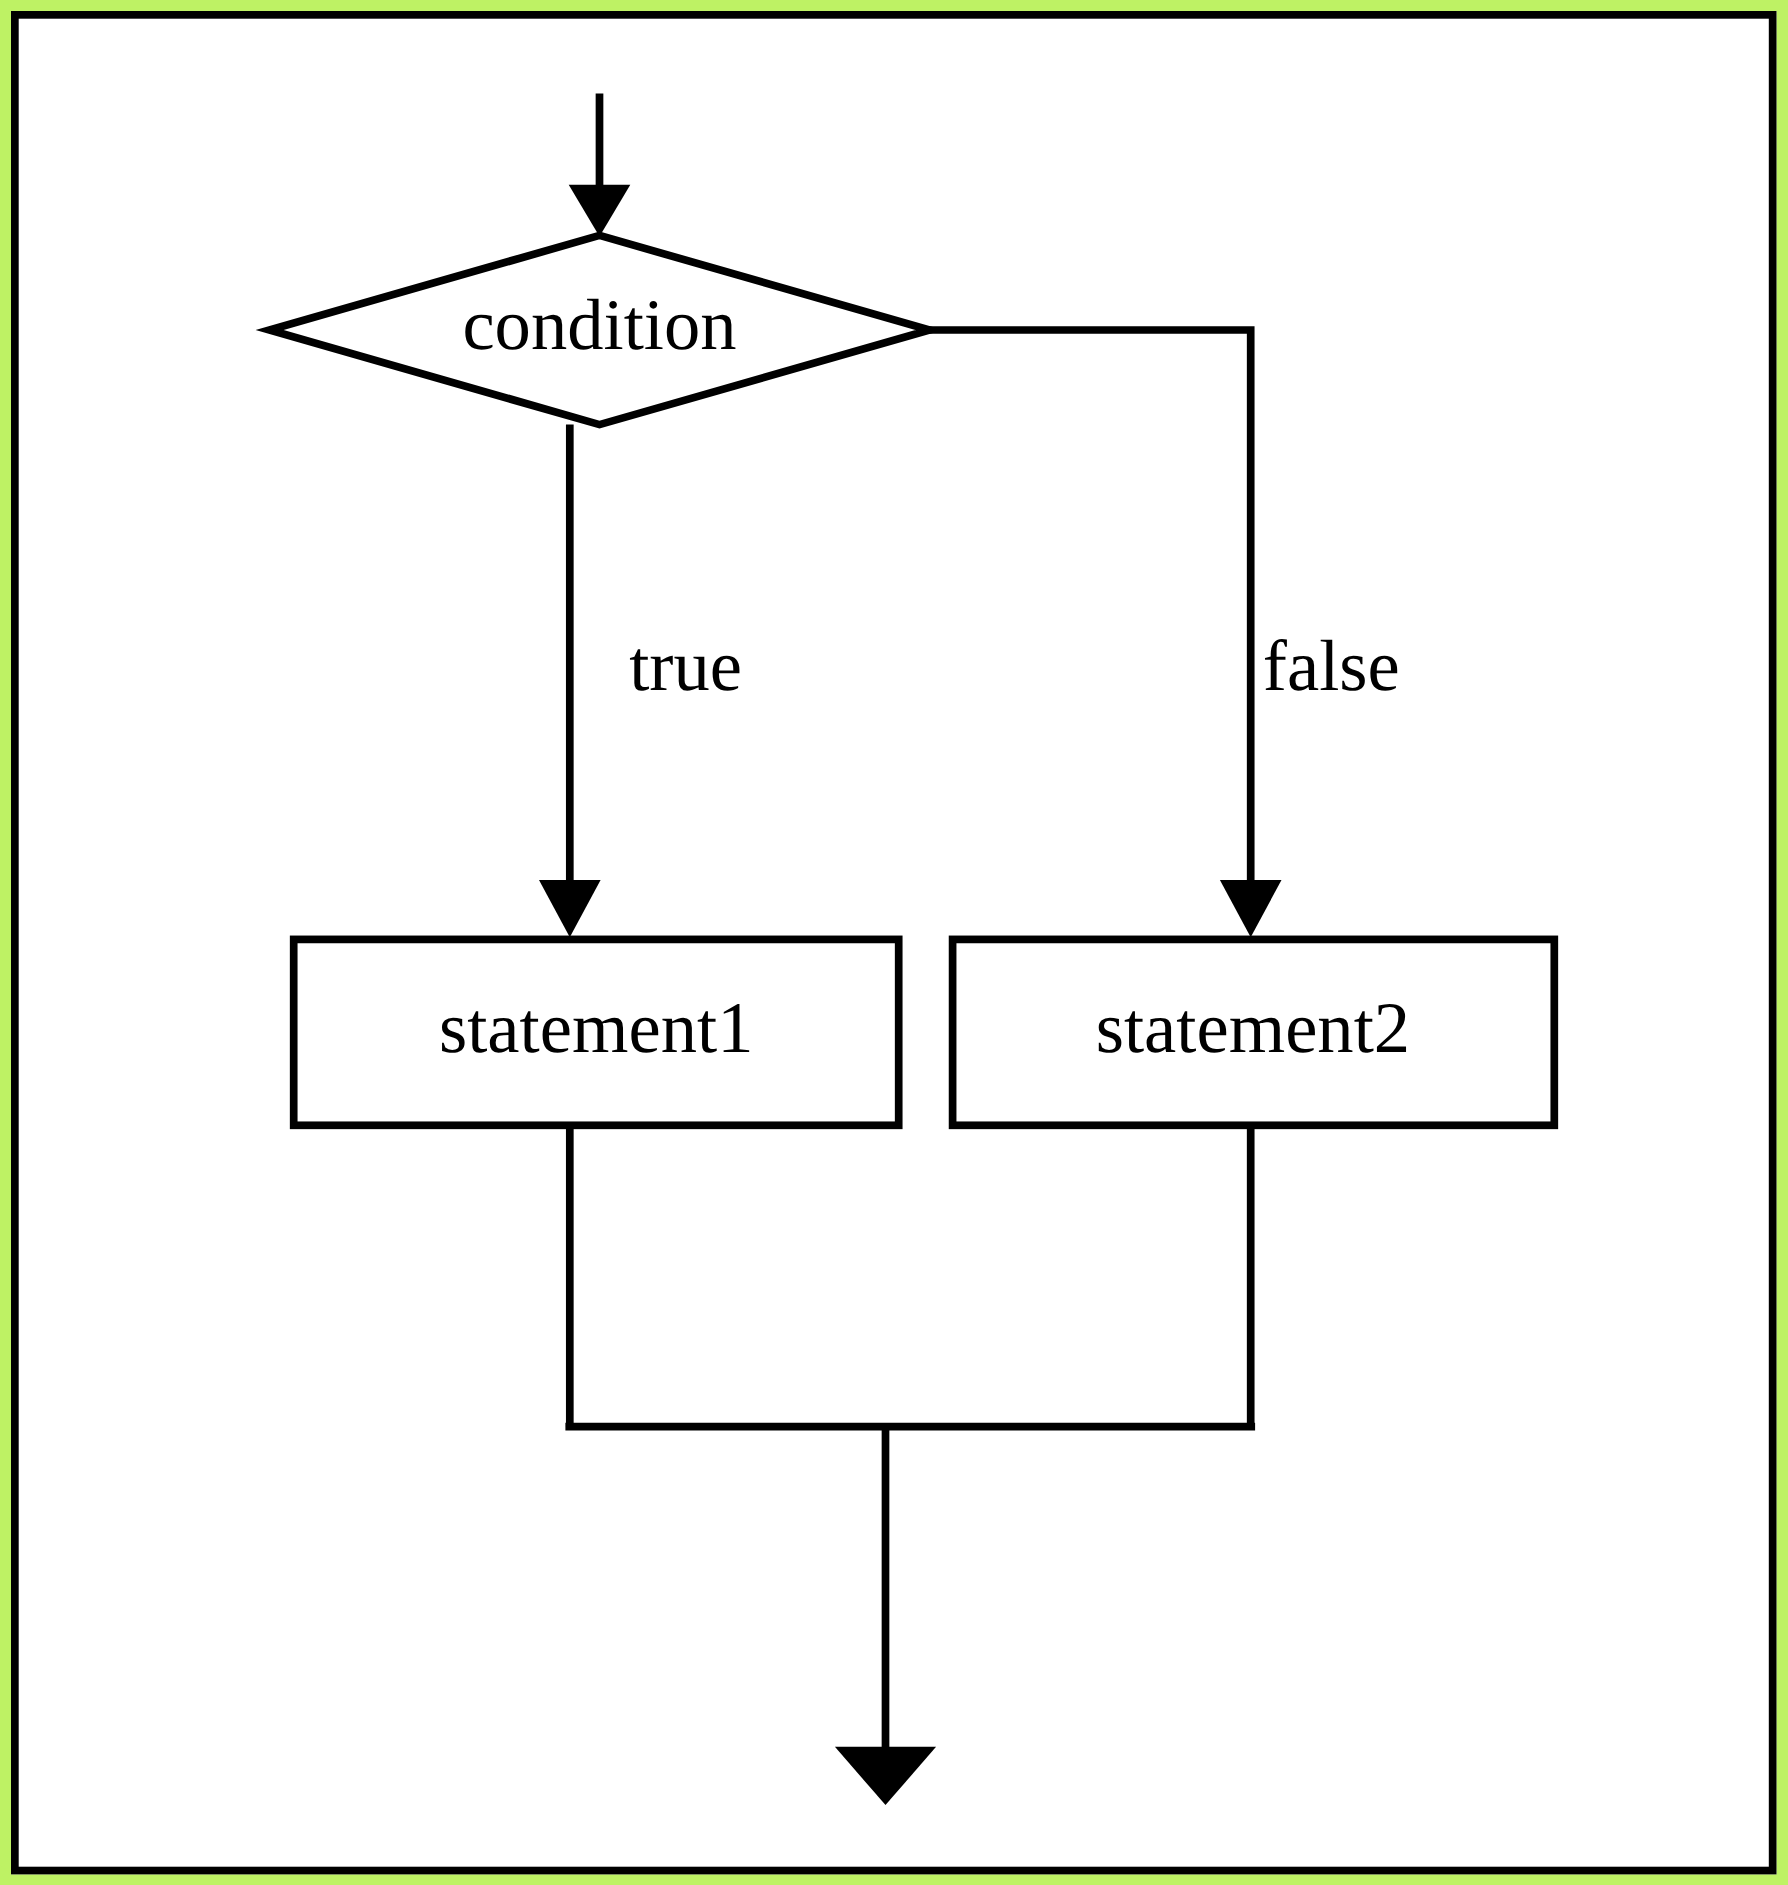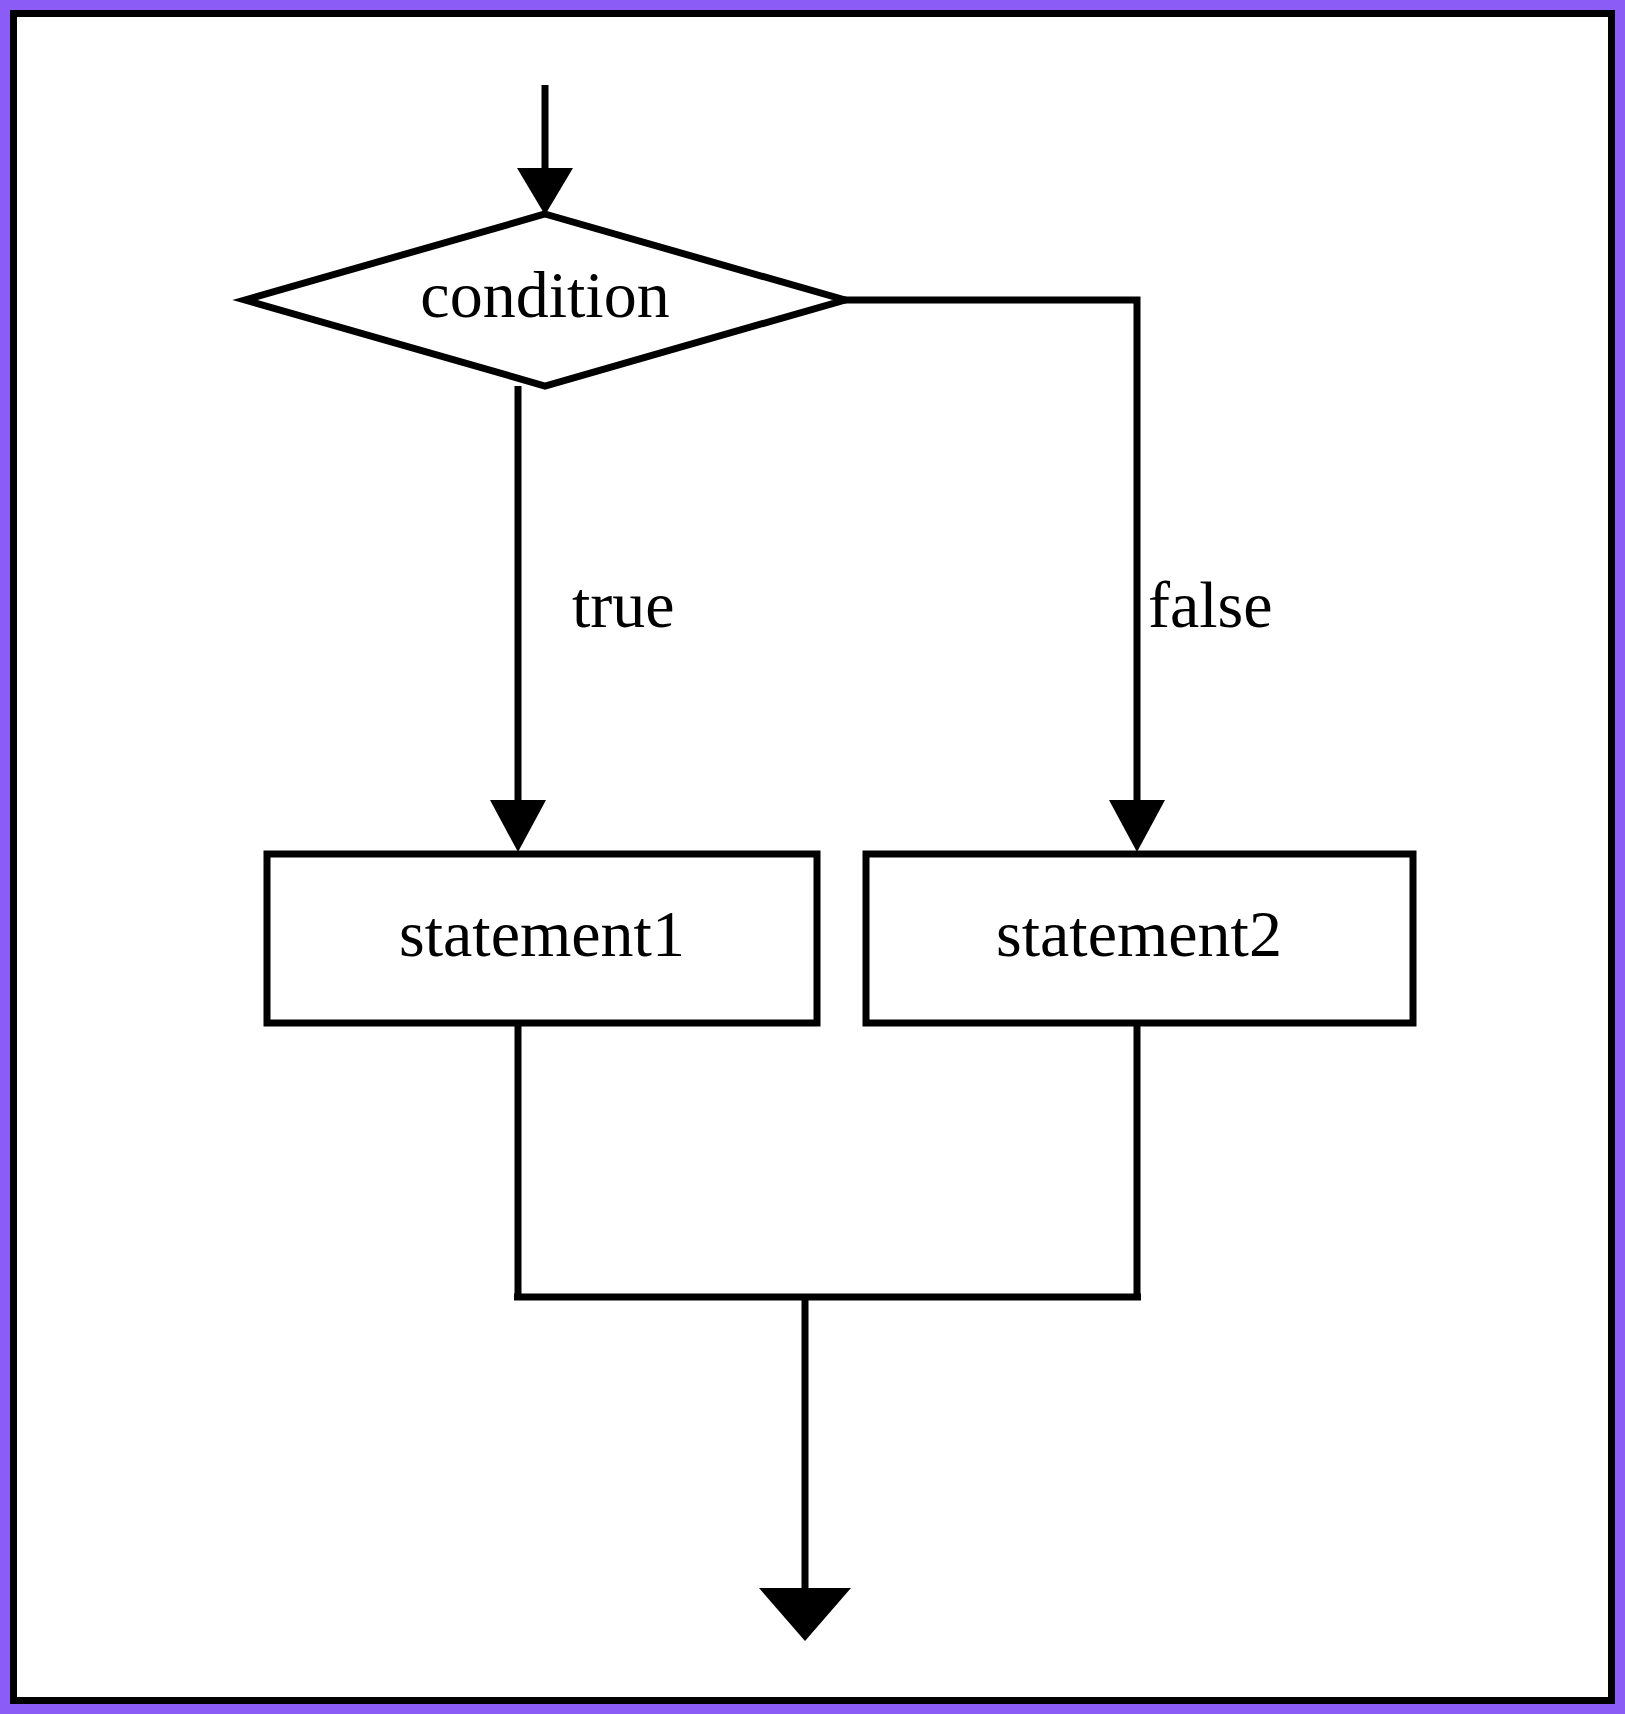--- a/index.html
+++ b/index.html
@@ -4,21 +4,21 @@
 <style>
   html, body {
     margin: 0;
     padding: 0;
     background: #ffffff;
   }
   #page {
     position: relative;
     width: 1625px;
     height: 1714px;
-    background: #8b5cf6;
+    background: #bef264;
     box-sizing: border-box;
   }
   #frame {
     position: absolute;
     left: 10px;
     top: 10px;
     width: 1605px;
     height: 1694px;
     border: 7px solid #000000;
     box-sizing: border-box;

